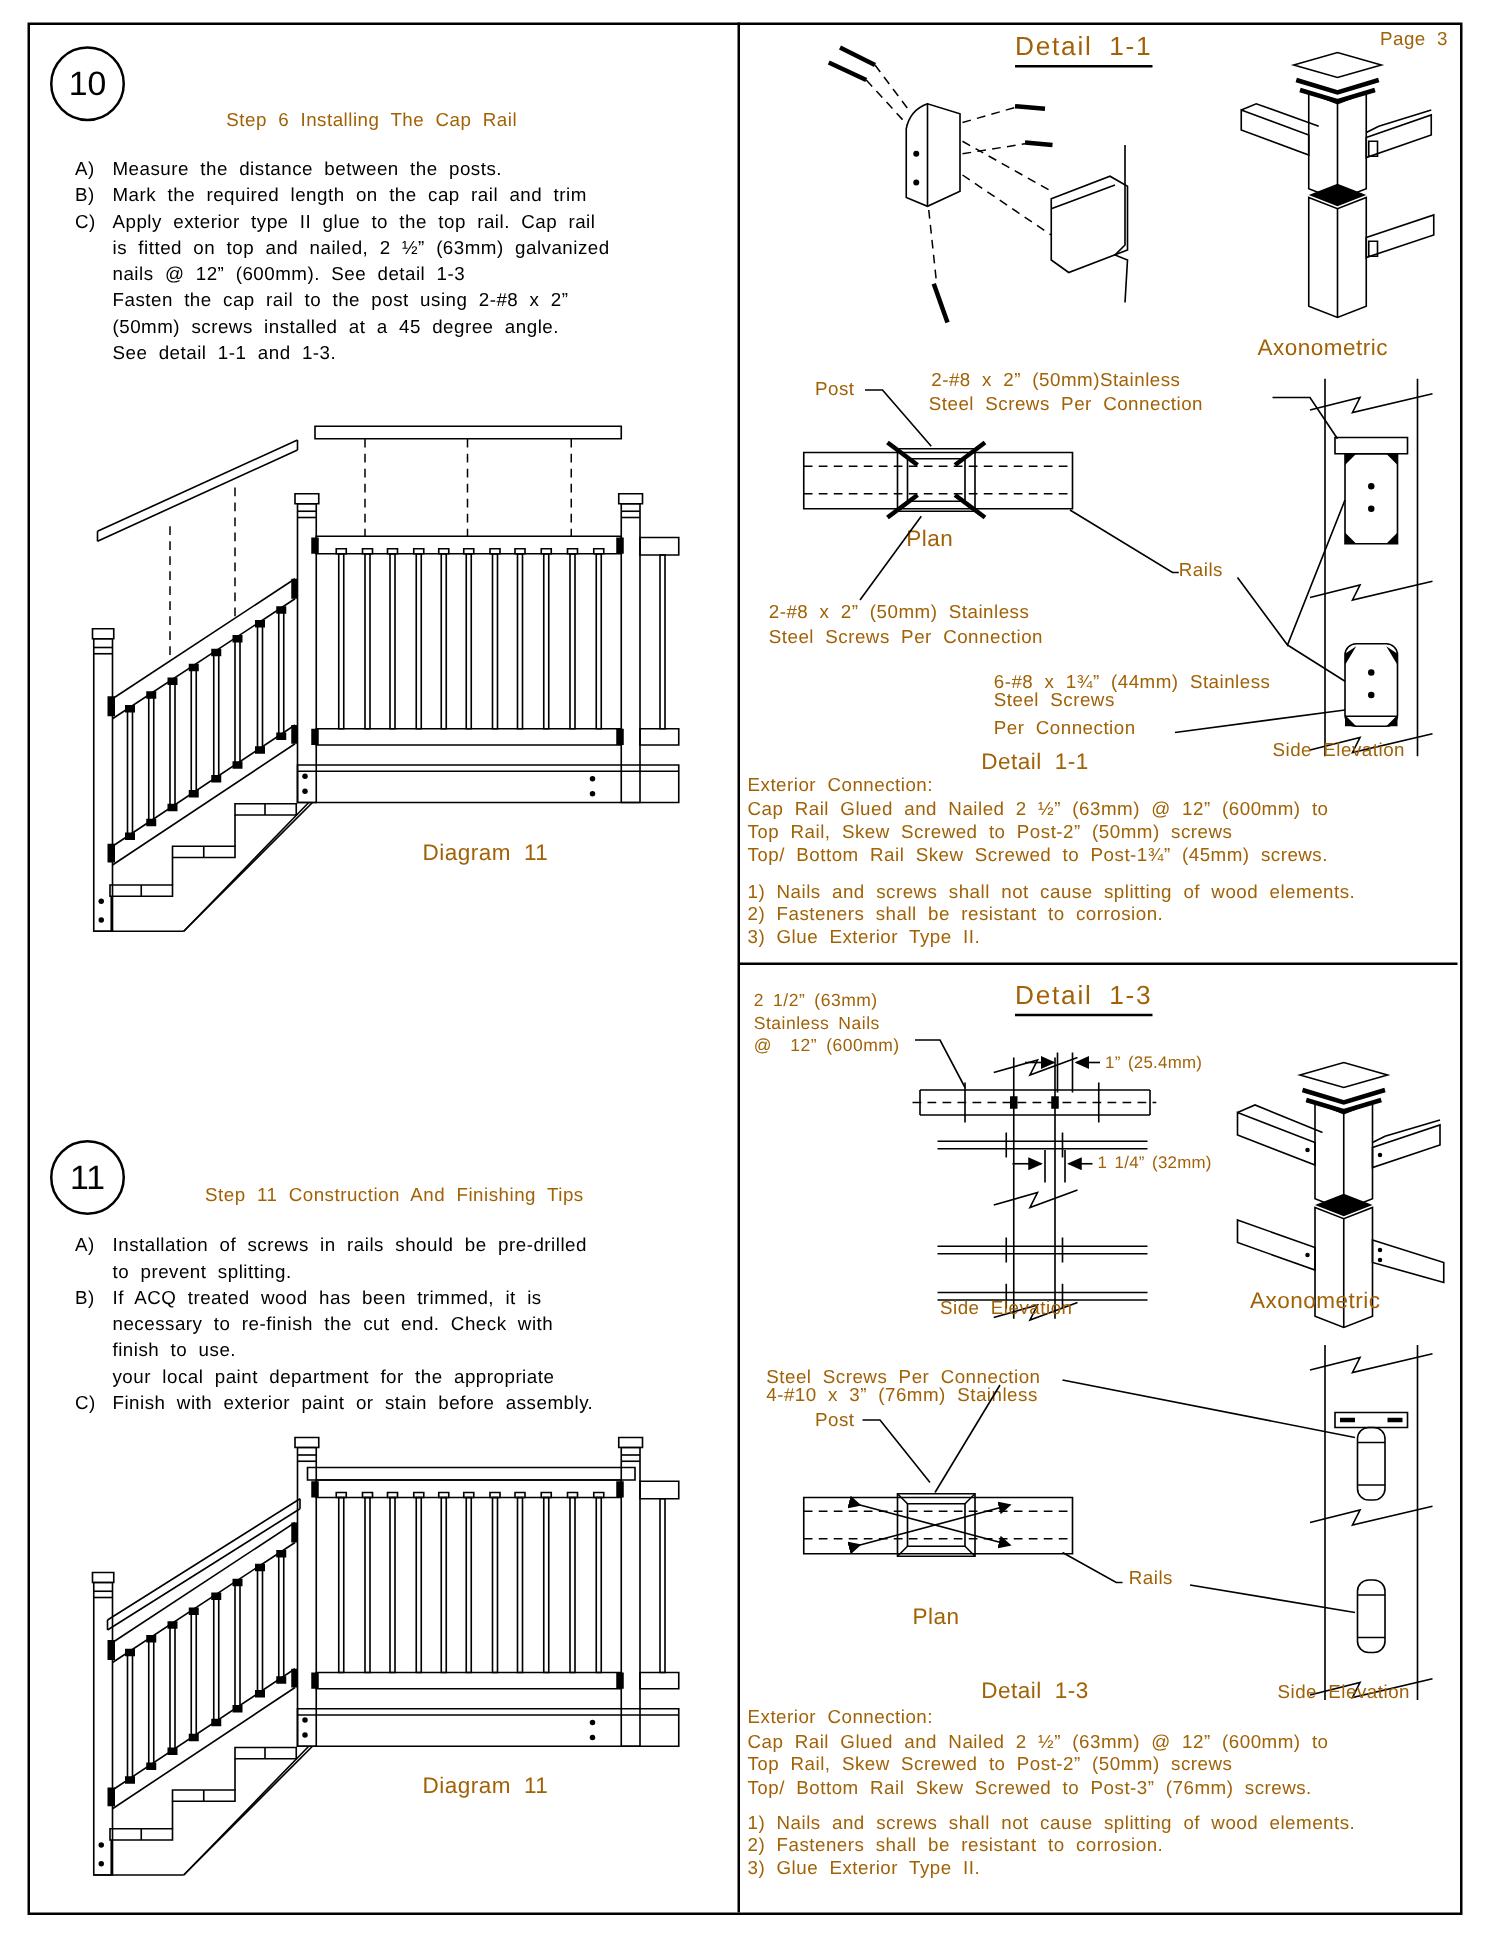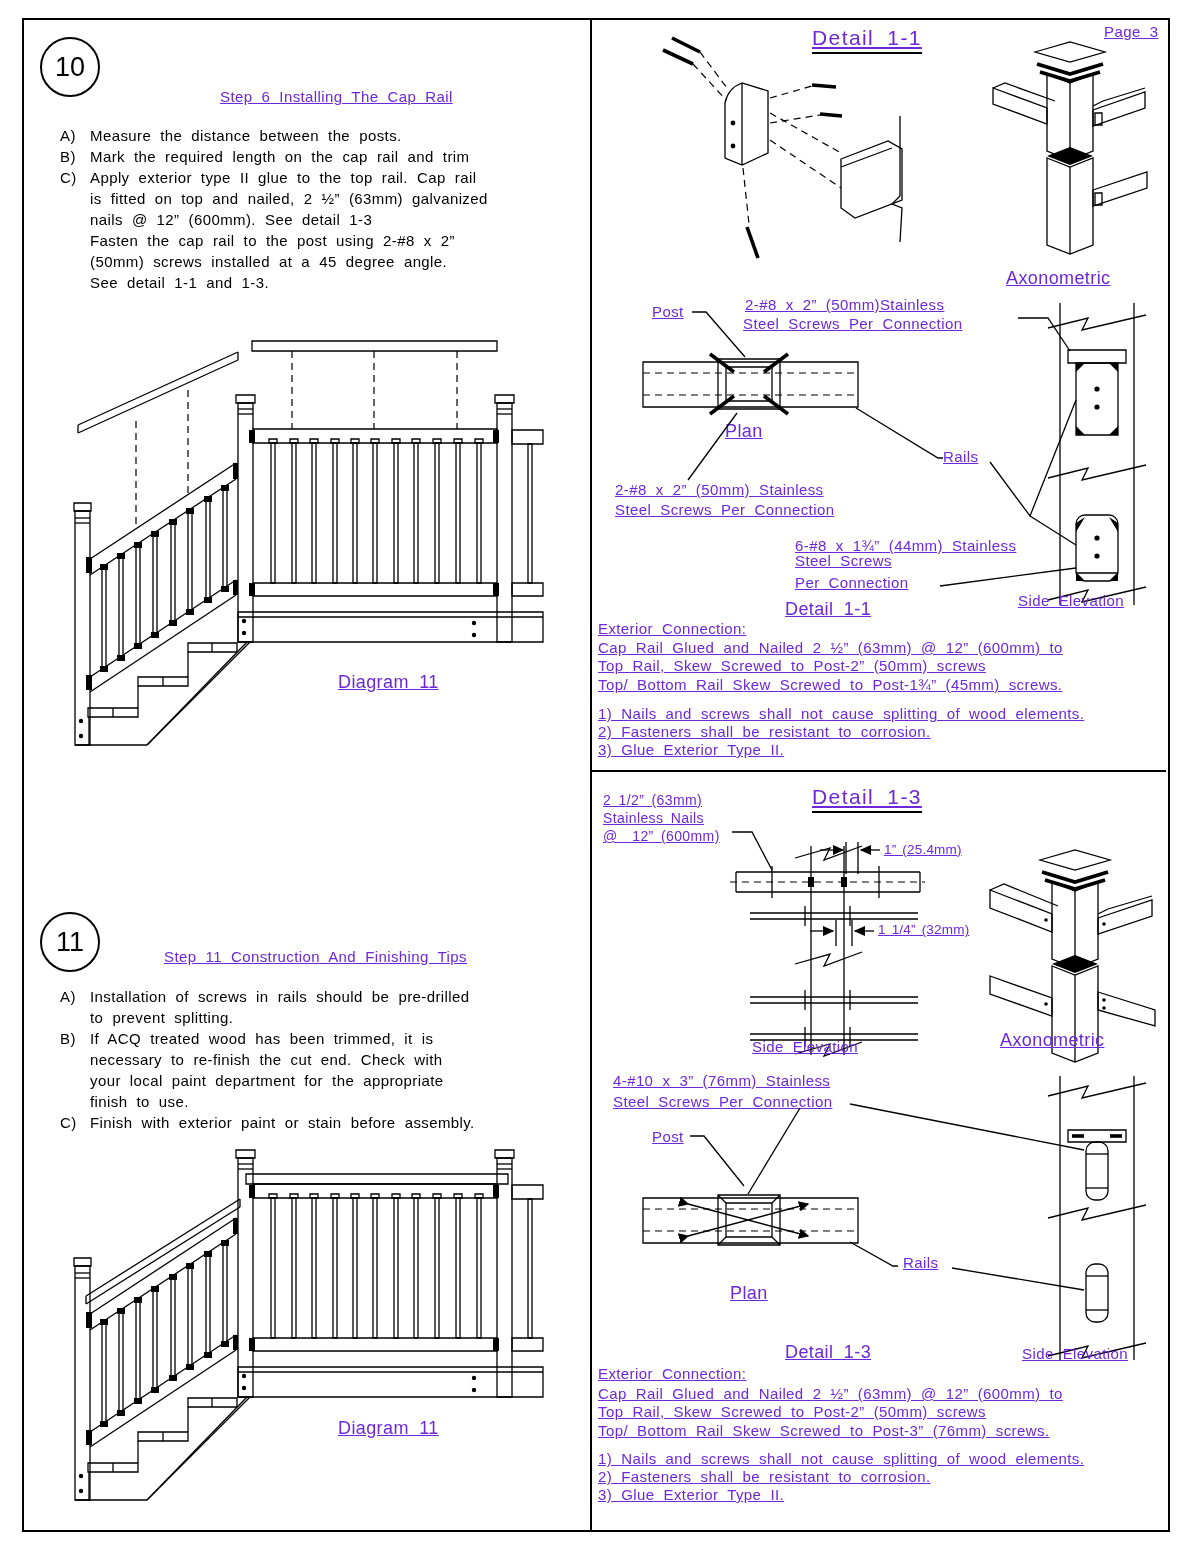--- a/index.html
+++ b/index.html
@@ -1,21 +1,21 @@
 <!DOCTYPE html>
 <html><head>
 <meta charset="utf-8">
 <style>
   html,body{margin:0;padding:0;background:#fff;}
   .page{position:relative;width:1190px;height:1550px;background:#fff;overflow:hidden;
         font-family:"Liberation Sans",sans-serif;color:#000;}
   .frame{position:absolute;border:2px solid #000;background:transparent;}
   .vline{position:absolute;background:#000;}
   .hline{position:absolute;background:#000;}
-  .t{position:absolute;white-space:pre;font-size:15px;letter-spacing:.4px;word-spacing:4.5px;color:#6d28d9;text-decoration:underline;}
+  .t{position:absolute;white-space:pre;font-size:15px;letter-spacing:.4px;word-spacing:4.5px;color:#a16207;}
   .s14{font-size:14px;word-spacing:3px;}
   .s13{font-size:13.5px;word-spacing:2px;letter-spacing:.2px;}
   .s16{font-size:18px;word-spacing:5px;}
   .s21{font-size:21px;letter-spacing:1.4px;word-spacing:6px;}
   .und{border-bottom:2px solid #000;padding-bottom:2px;}
   .badge{position:absolute;width:56px;height:56px;border:2px solid #000;border-radius:50%;
          display:flex;align-items:center;justify-content:center;font-size:27px;}
   .list{position:absolute;font-size:15px;letter-spacing:.4px;word-spacing:4.5px;line-height:21px;}
   .row{display:flex;white-space:pre;}
   .lbl{width:30px;flex:none;}
@@ -33,21 +33,21 @@
 
   <div class="frame" style="left:22px;top:18px;width:1144px;height:1510px;"></div>
   <div class="vline" style="left:590px;top:18px;width:2px;height:1512px;"></div>
   <div class="hline" style="left:592px;top:770px;width:574px;height:2px;"></div>
 
   <div class="t" style="left:1104px;top:23px;">Page 3</div>
 
   <div class="badge" style="left:40px;top:37px;">
     <span>10</span>
   </div>
-  <div class="t" style="left:181px;top:88px;margin-left:39px;">Step 6 Installing The Cap Rail</div>
+  <div class="t" style="left:181px;top:88px;">Step 6 Installing The Cap Rail</div>
 
   <div class="list" style="left:60px;top:125px;width:510px;">
     <div class="row"><span class="lbl">A)</span><span>Measure the distance between the posts.</span></div>
     <div class="row"><span class="lbl">B)</span><span>Mark the required length on the cap rail and trim</span></div>
     <div class="row"><span class="lbl">C)</span><span>Apply exterior type II glue to the top rail. Cap rail</span></div>
     <div class="row"><span class="lbl"></span><span>is fitted on top and nailed, 2 ½” (63mm) galvanized</span></div>
     <div class="row"><span class="lbl"></span><span>nails @ 12” (600mm). See detail 1-3</span></div>
     <div class="row"><span class="lbl"></span><span>Fasten the cap rail to the post using 2-#8 x 2”</span></div>
     <div class="row"><span class="lbl"></span><span>(50mm) screws installed at a 45 degree angle.</span></div>
     <div class="row"><span class="lbl"></span><span>See detail 1-1 and 1-3.</span></div>
@@ -222,22 +222,22 @@
   <div class="badge" style="left:40px;top:912px;">
     <span>11</span>
   </div>
   <div class="t" style="left:164px;top:948px;">Step 11 Construction And Finishing Tips</div>
 
   <div class="list" style="left:60px;top:986px;width:510px;">
     <div class="row"><span class="lbl">A)</span><span>Installation of screws in rails should be pre-drilled</span></div>
     <div class="row"><span class="lbl"></span><span>to prevent splitting.</span></div>
     <div class="row"><span class="lbl">B)</span><span>If ACQ treated wood has been trimmed, it is</span></div>
     <div class="row"><span class="lbl"></span><span>necessary to re-finish the cut end. Check with</span></div>
+    <div class="row"><span class="lbl"></span><span>finish to use.</span></div>
     <div class="row"><span class="lbl"></span><span>your local paint department for the appropriate</span></div>
-    <div class="row"><span class="lbl"></span><span>finish to use.</span></div>
     <div class="row"><span class="lbl">C)</span><span>Finish with exterior paint or stain before assembly.</span></div>
   </div>
 
   <svg style="left:40px;top:1140px;" width="540" height="385" viewBox="0 0 540 385">
     <g transform="translate(0,-55)">
       <g>
         <rect class="ln" x="196" y="65" width="19" height="8"></rect>
         <rect class="ln" x="198" y="73" width="15" height="239"></rect>
           <line class="ln" x1="198" y1="79" x2="213" y2="79"></line>
           <line class="ln" x1="198" y1="84" x2="213" y2="84"></line>
@@ -546,21 +546,21 @@
     <polygon class="ln" points="72,118 95,127 118,118 118,205 95,214 72,205"></polygon>
     <line class="ln" x1="95" y1="127" x2="95" y2="214"></line>
     <polygon class="ln" points="118,144 175,162 175,178 118,162"></polygon>
     <circle class="fl" cx="124" cy="152" r="1.8"></circle>
       <circle class="fl" cx="124" cy="160" r="1.8"></circle>
     <polygon class="ln" points="10,128 72,150 72,168 10,146"></polygon>
     <circle class="fl" cx="66" cy="156" r="1.8"></circle>
   </svg>
   <div class="t s16" style="left:1000px;top:1030px;">Axonometric</div>
 
-  <div class="t" style="left:613px;top:1072px;">4-#10 x 3” (76mm) Stainless</div>
+  <div class="t" style="left:613px;top:1108px;">4-#10 x 3” (76mm) Stainless</div>
   <div class="t" style="left:613px;top:1093px;">Steel Screws Per Connection</div>
   <div class="t" style="left:652px;top:1128px;">Post</div>
 
   <svg style="left:630px;top:1180px;" width="240" height="88" viewBox="0 0 240 88">
     <defs>
       <marker id="ah2" markerWidth="9" markerHeight="8" refX="7" refY="4" orient="auto">
           <path d="M0,0 L8,4 L0,8 z" fill="#000"></path>
         </marker>
     </defs>
     <rect class="ln" x="13" y="18" width="215" height="45"></rect>

